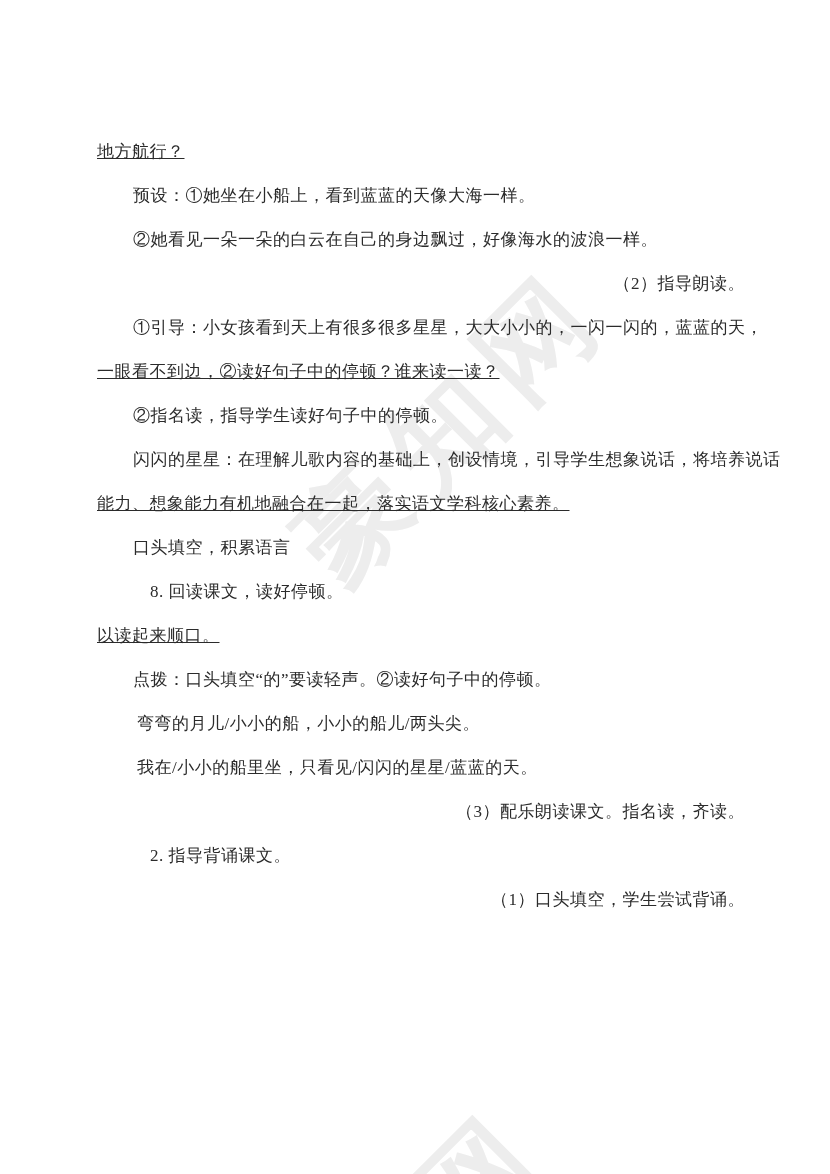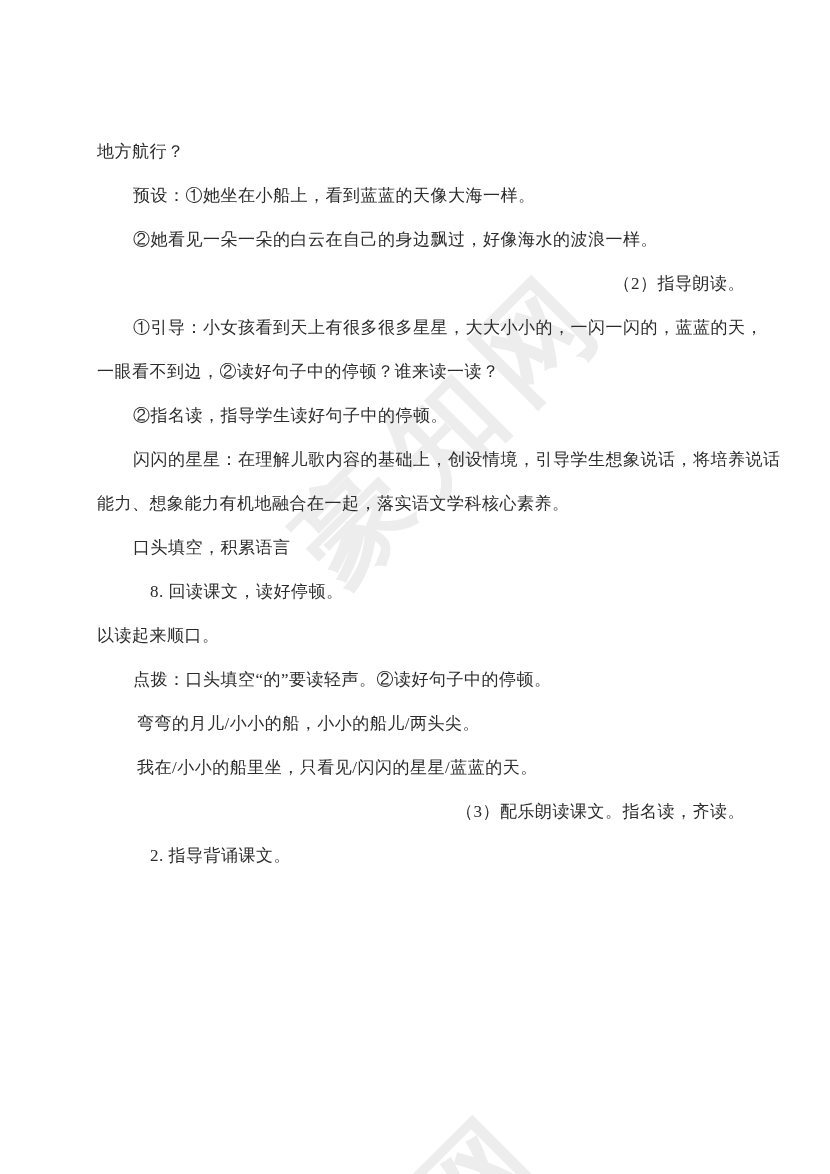--- a/index.html
+++ b/index.html
@@ -23,21 +23,21 @@
     color: #2b2b2b;
     font-size: 17px;
     z-index: 2;
   }
   .line {
     height: 44px;
     line-height: 44px;
     white-space: nowrap;
     letter-spacing: 0.5px;
   }
-  .indent-flush  { padding-left: 0px; }
+  .indent-flush  { padding-left: 0px; text-decoration: underline; }
   .indent-para   { padding-left: 36px; }
   .indent-paren  { padding-left: 43px; text-align: right; }
   .indent-number { padding-left: 53px; }
   .indent-course { padding-left: 40px; }
   .watermark {
     position: absolute;
     width: 400px;
     height: 120px;
     line-height: 120px;
     font-size: 110px;
@@ -74,15 +74,16 @@
       <div class="line indent-para">闪闪的星星：在理解儿歌内容的基础上，创设情境，引导学生想象说话，将培养说话</div>
       <div class="line indent-flush">能力、想象能力有机地融合在一起，落实语文学科核心素养。</div>
       <div class="line indent-para">口头填空，积累语言</div>
       <div class="line indent-number">8. 回读课文，读好停顿。</div>
       <div class="line indent-flush">以读起来顺口。</div>
       <div class="line indent-para">点拨：口头填空“的”要读轻声。②读好句子中的停顿。</div>
       <div class="line indent-course">弯弯的月儿/小小的船，小小的船儿/两头尖。</div>
       <div class="line indent-course">我在/小小的船里坐，只看见/闪闪的星星/蓝蓝的天。</div>
       <div class="line indent-paren">（3）配乐朗读课文。指名读，齐读。</div>
       <div class="line indent-number">2. 指导背诵课文。</div>
+      <div class="line indent-paren">（1）口头填空，学生尝试背诵。</div>
     </div>
 
 </div>
 
 </body></html>

